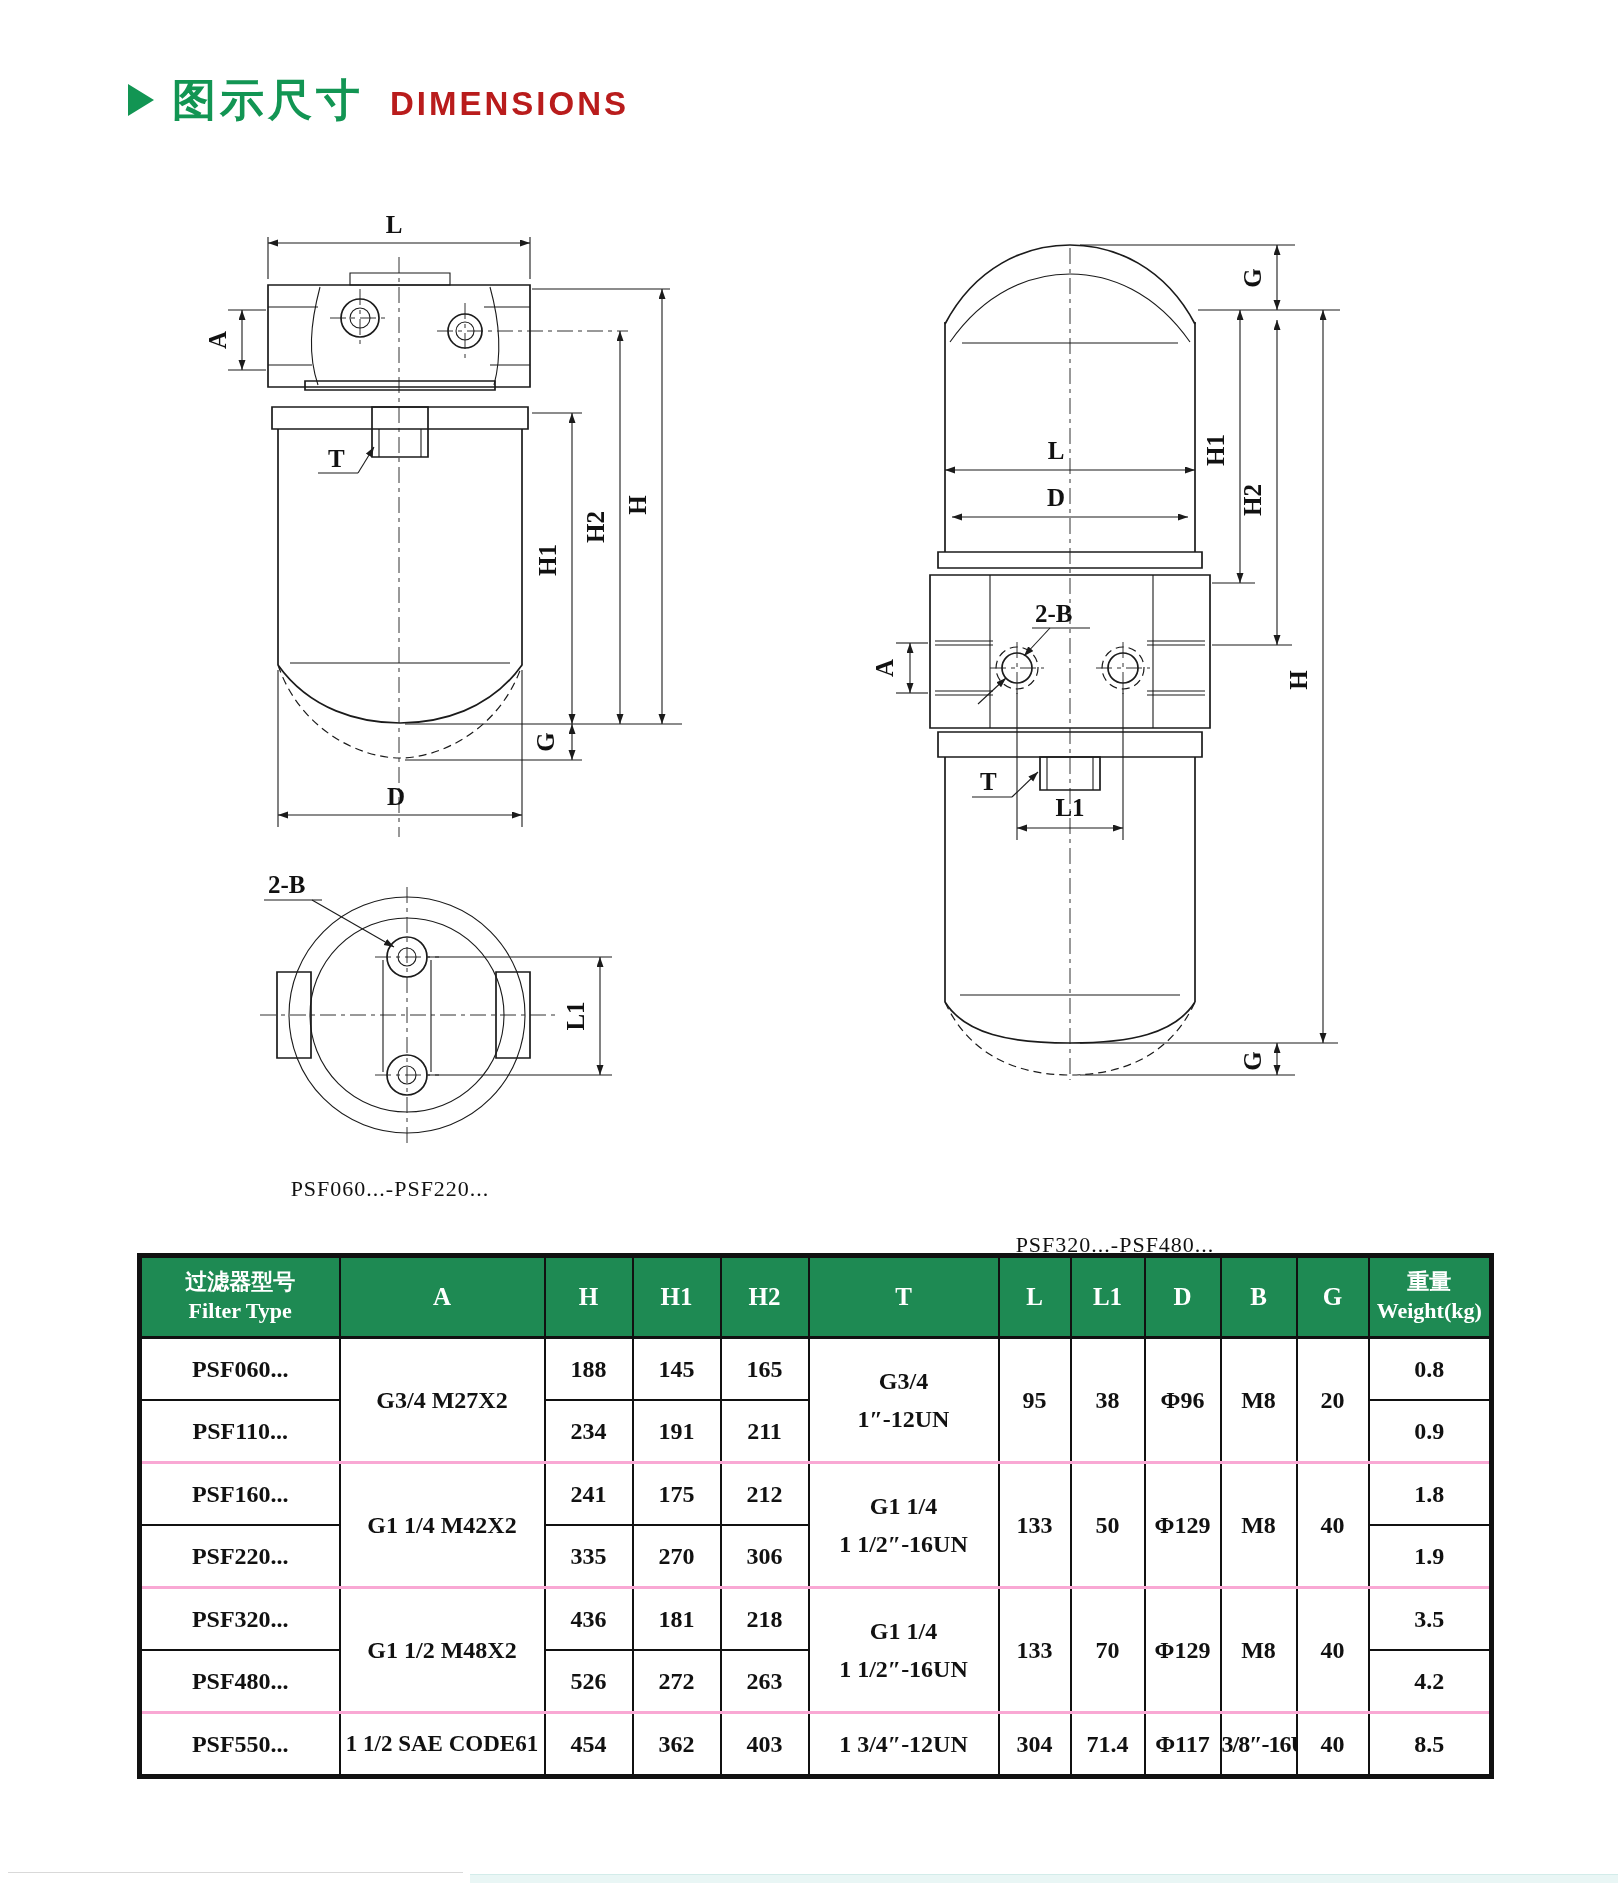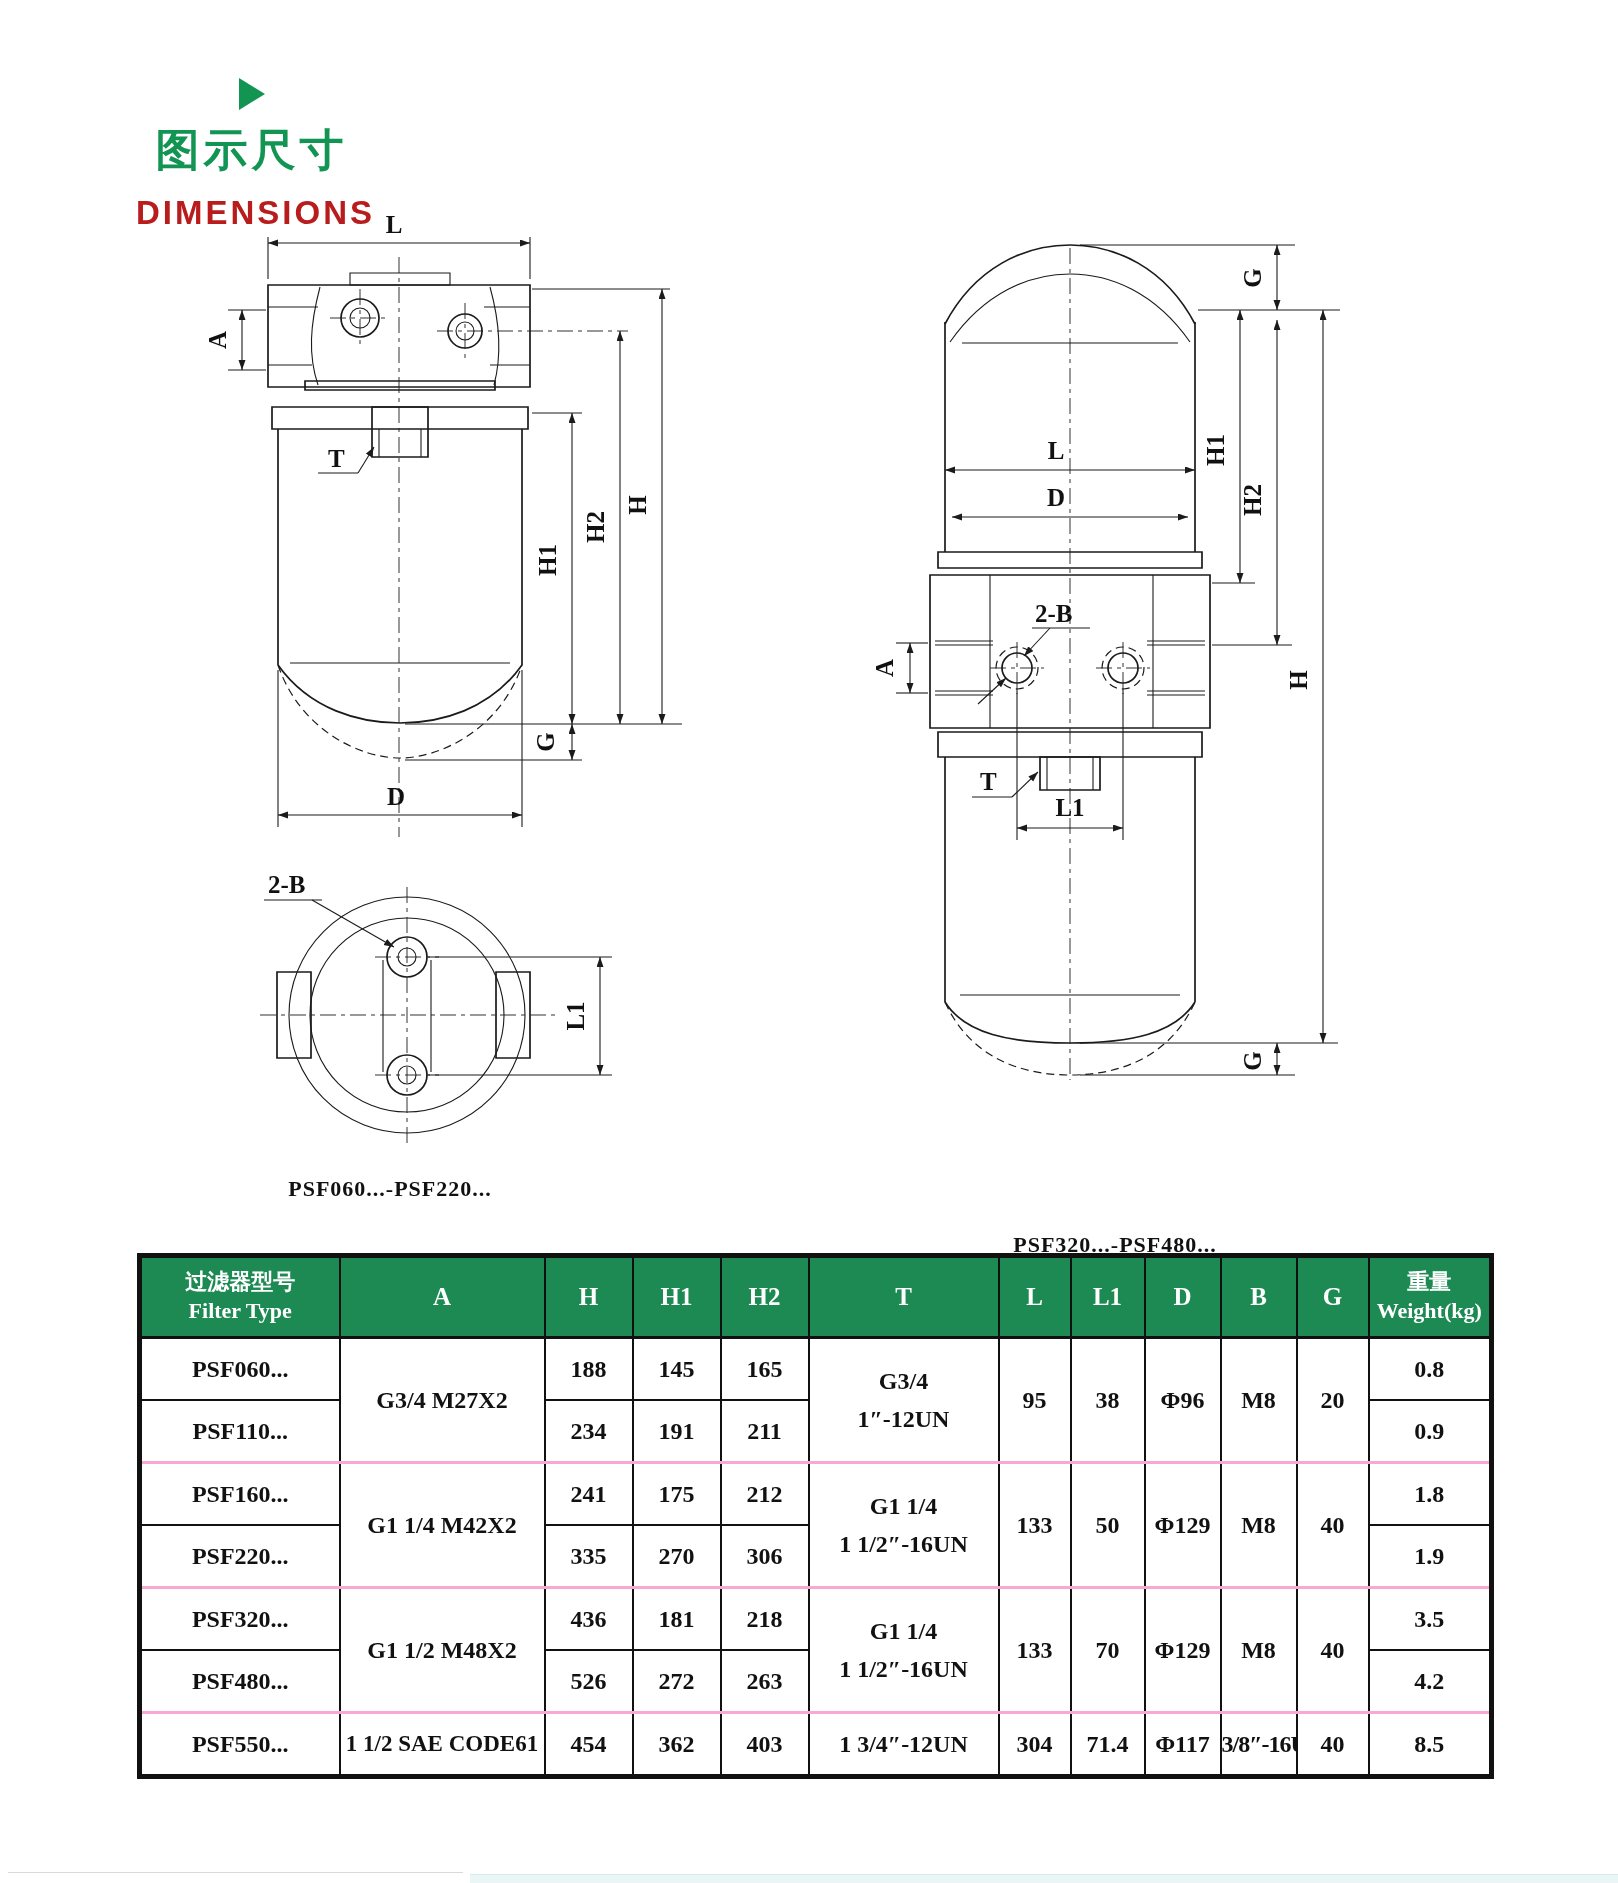--- a/index.html
+++ b/index.html
@@ -1,38 +1,38 @@
 <!DOCTYPE html>
 <html><head>
 <meta charset="utf-8">
 <style>
   html,body{margin:0;padding:0;background:#ffffff;}
   #page{position:relative;width:1618px;height:1883px;background:#ffffff;overflow:hidden;
         font-family:"Liberation Serif","DejaVu Serif",serif;color:#111;}
 
   
-  .title-row{position:absolute;left:128px;top:78px;display:flex;align-items:center;gap:18px;flex-direction:column;}
+  .title-row{position:absolute;left:128px;top:78px;display:flex;align-items:center;gap:18px;}
   .tri{width:0;height:0;border-left:26px solid #129553;border-top:16px solid transparent;
        border-bottom:16px solid transparent;}
   .title-zh{font-family:"DejaVu Sans","Liberation Sans",sans-serif;font-weight:bold;
             font-size:44px;color:#129553;letter-spacing:4px;line-height:1;}
   .title-en{font-family:"Liberation Sans","DejaVu Sans",sans-serif;font-weight:bold;
             font-size:33px;color:#b91c1c;letter-spacing:3px;line-height:1;margin-left:8px;margin-top:6px;}
 
   
   .drawing{position:absolute;}
   svg line,svg path,svg rect,svg circle{vector-effect:non-scaling-stroke;}
   .obj{stroke:#1b1b1b;stroke-width:1.7;fill:none;}
   .objthin{stroke:#1b1b1b;stroke-width:1.1;fill:none;}
   .dim{stroke:#1b1b1b;stroke-width:1.1;fill:none;}
   .cl{stroke:#1b1b1b;stroke-width:0.9;fill:none;stroke-dasharray:16 5 4 5;}
   .dash{stroke:#1b1b1b;stroke-width:1.2;fill:none;stroke-dasharray:8 5;}
   .dimtext{font-family:"Liberation Serif","DejaVu Serif",serif;font-weight:bold;
            font-size:25px;fill:#111;}
-  .caption{position:absolute;width:340px;text-align:center;font-weight:bold;font-size:22px;
+  .caption{position:absolute;width:340px;text-align:center;font-weight:normal;font-size:22px;
            letter-spacing:1px;color:#111;}
 
   
   #dim-table{position:absolute;left:137px;top:1253px;border-collapse:collapse;
              table-layout:fixed;width:1352px;background:#fff;}
   #dim-table td,#dim-table th{border:2px solid #111;text-align:center;vertical-align:middle;
              padding:0;font-weight:bold;overflow:hidden;}
   #dim-table{border:5px solid #111;}
   #dim-table thead th{background:#1E8A53;color:#fff;height:78px;font-size:25px;border-bottom:3px solid #111;}
   #dim-table thead .bi{font-size:22px;line-height:1.3;}

